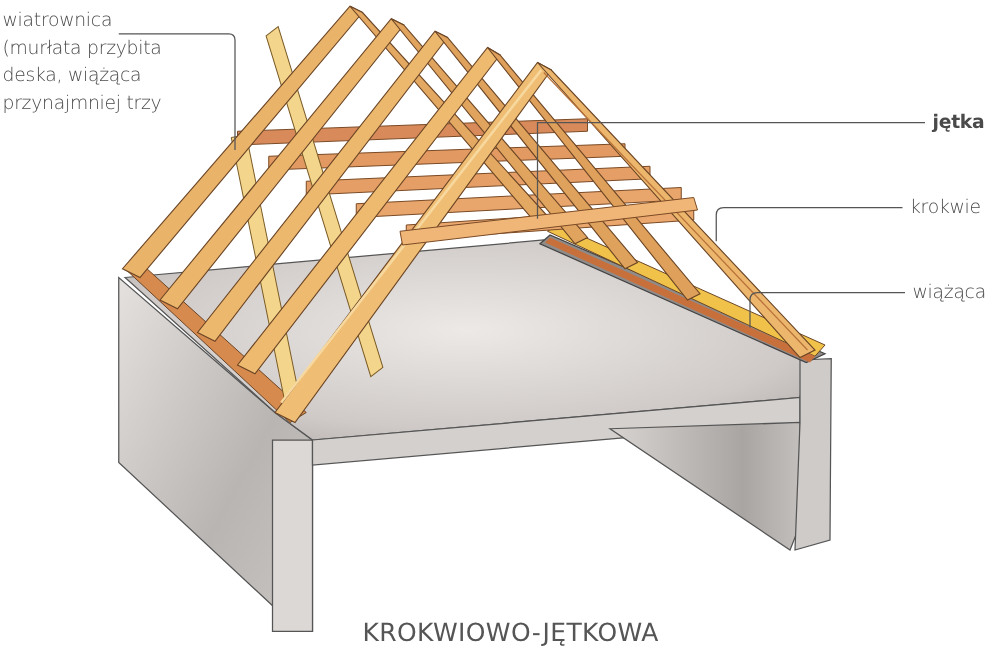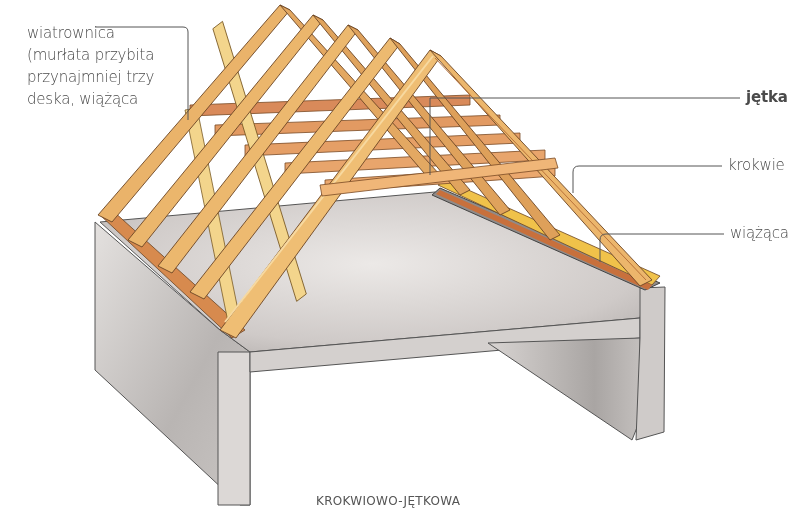--- a/index.html
+++ b/index.html
@@ -1,24 +1,24 @@
 <!DOCTYPE html>
 <html><head>
 <meta charset="utf-8">
 <style>
   html, body { margin: 0; padding: 0; background: #ffffff; }
   .canvas { position: relative; width: 790px; height: 523px; overflow: hidden; background: #ffffff; font-family: "DejaVu Sans", sans-serif; }
   svg { position: absolute; left: 0; top: 0; }
   .label { position: absolute; color: #4a4a4a; font-size: 15px; line-height: 22px; font-family: "DejaVu Sans", sans-serif; font-weight: 300; letter-spacing: -0.2px; }
-  .lbl-wiatr { left: 2px; top: 22px; width: 170px; margin-left: 25px; }
+  .lbl-wiatr { left: 2px; top: 5px; width: 170px; }
   .lbl-wiatr span { display: block; white-space: nowrap; }
   .lbl-jetka { left: 746px; top: 86px; font-weight: bold; }
   .lbl-krokiew { left: 728px; top: 154px; }
   .lbl-murlata { left: 730px; top: 222px; }
-  .caption { position: absolute; left: 316px; top: 494px; font-size: 12px; color: #555; letter-spacing: 0.3px; font-family: "DejaVu Sans", sans-serif; }
+  .caption { position: absolute; left: 290px; top: 494px; font-size: 20px; color: #555; letter-spacing: 0.3px; font-family: "DejaVu Sans", sans-serif; }
 </style>
 </head>
 <body>
 
 <div class="canvas">
   <svg width="790" height="523" viewBox="0 0 790 523">
     <defs>
       <linearGradient id="wallL" x1="0" y1="0" x2="1" y2="1">
         <stop offset="0" stop-color="#e4e1df"></stop>
         <stop offset="0.6" stop-color="#b9b5b3"></stop>
@@ -101,20 +101,20 @@
       <path d="M95,27 L183,27 Q188,27 188,32 L188,120"></path>
       <path d="M430,175 L430,98 L740,98"></path>
       <path d="M573,193 L573,172 Q573,166 579,166 L722,166"></path>
       <path d="M600,262 L600,240 Q600,234 606,234 L724,234"></path>
     </g>
   </svg>
 
   <div class="label lbl-wiatr">
     <span>wiatrownica</span>
     <span>(murłata przybita</span>
+    <span>deska, wiążąca</span>
     <span>przynajmniej trzy</span>
-    <span>deska, wiążąca</span>
   </div>
   <div class="label lbl-jetka">jętka</div>
   <div class="label lbl-krokiew">krokwie</div>
   <div class="label lbl-murlata">wiążąca</div>
   <div class="caption">KROKWIOWO-JĘTKOWA</div>
 </div>
 
 </body></html>

